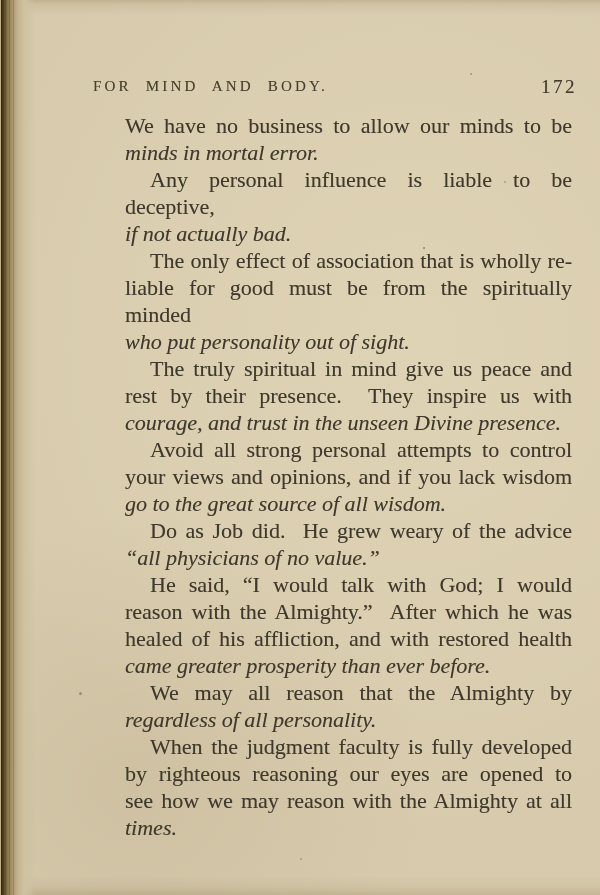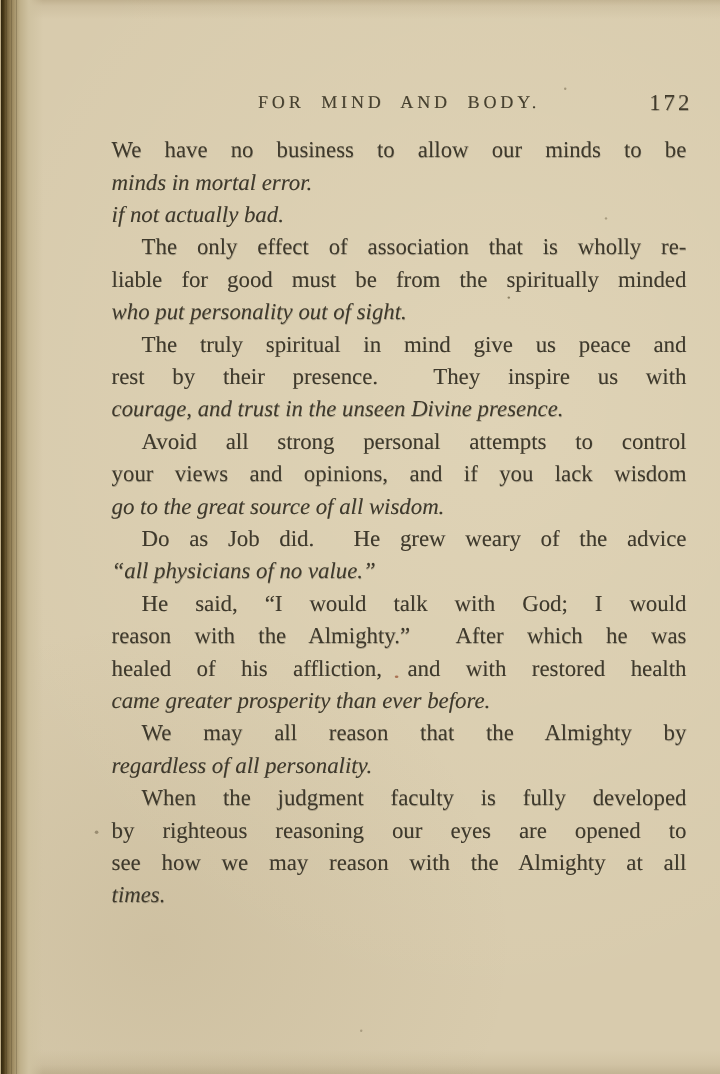--- a/index.html
+++ b/index.html
@@ -31,43 +31,44 @@
   .binding-streaks {
     position: absolute; left: 1px; top: 0; bottom: 0; width: 15px;
     background: repeating-linear-gradient(90deg,
       rgba(46,35,16,0.30) 0px, rgba(46,35,16,0.30) 1px,
       rgba(0,0,0,0) 1px, rgba(0,0,0,0) 4px);
     opacity: .7;
   }
   .header { position: absolute; left: 93px; width: 479px; top: 76px; height: 24px; }
   .running-title {
     position: absolute; left: 0; right: 0; top: 2px;
-    text-align: center;
+    text-align: left;
     font-size: 15px;
     letter-spacing: 3.2px;
     word-spacing: 7px;
     color: #46402f;
     text-shadow: 0.3px 0.3px 0.5px rgba(62,57,44,0.35);
   }
   .page-number {
     position: absolute; right: -5px; top: 0px;
     font-size: 19px;
     letter-spacing: 2.5px;
     color: #413b2c;
     text-shadow: 0.3px 0.3px 0.5px rgba(62,57,44,0.35);
   }
   .content { position: absolute; left: 93px; top: 112px; width: 479px; }
   .paragraph { margin: 0; }
   .line {
-    font-size: 19px;
+    font-size: 22px;
     line-height: 27px;
     text-align: justify;
     text-align-last: justify;
     color: #3e392c;
     text-shadow: 0.3px 0.3px 0.5px rgba(62,57,44,0.32);
+    margin-left: 32px;
   }
   .line.final { text-align-last: left; font-style: italic; }
   .line.first { text-indent: 25px; }
   .speck { position: absolute; border-radius: 50%; background: #6b5f45; }
 </style>
 </head>
 <body>
 
 <div class="scan">
   <div class="binding"></div>
@@ -77,20 +78,21 @@
     <div class="running-title">FOR MIND AND BODY.</div>
     <div class="page-number">172</div>
   </div>
 
   <div class="content">
     <div class="paragraph">
       <div class="line">We have no business to allow our minds to be</div>
       <div class="line final">minds in mortal error.</div>
     </div>
     <div class="paragraph">
+      <div class="line first">Any personal influence is liable to be deceptive,</div>
       <div class="line final">if not actually bad.</div>
     </div>
     <div class="paragraph">
       <div class="line first">The only effect of association that is wholly re-</div>
       <div class="line">liable for good must be from the spiritually minded</div>
       <div class="line final">who put personality out of sight.</div>
     </div>
     <div class="paragraph">
       <div class="line first">The truly spiritual in mind give us peace and</div>
       <div class="line">rest by their presence.&nbsp; They inspire us with</div>

